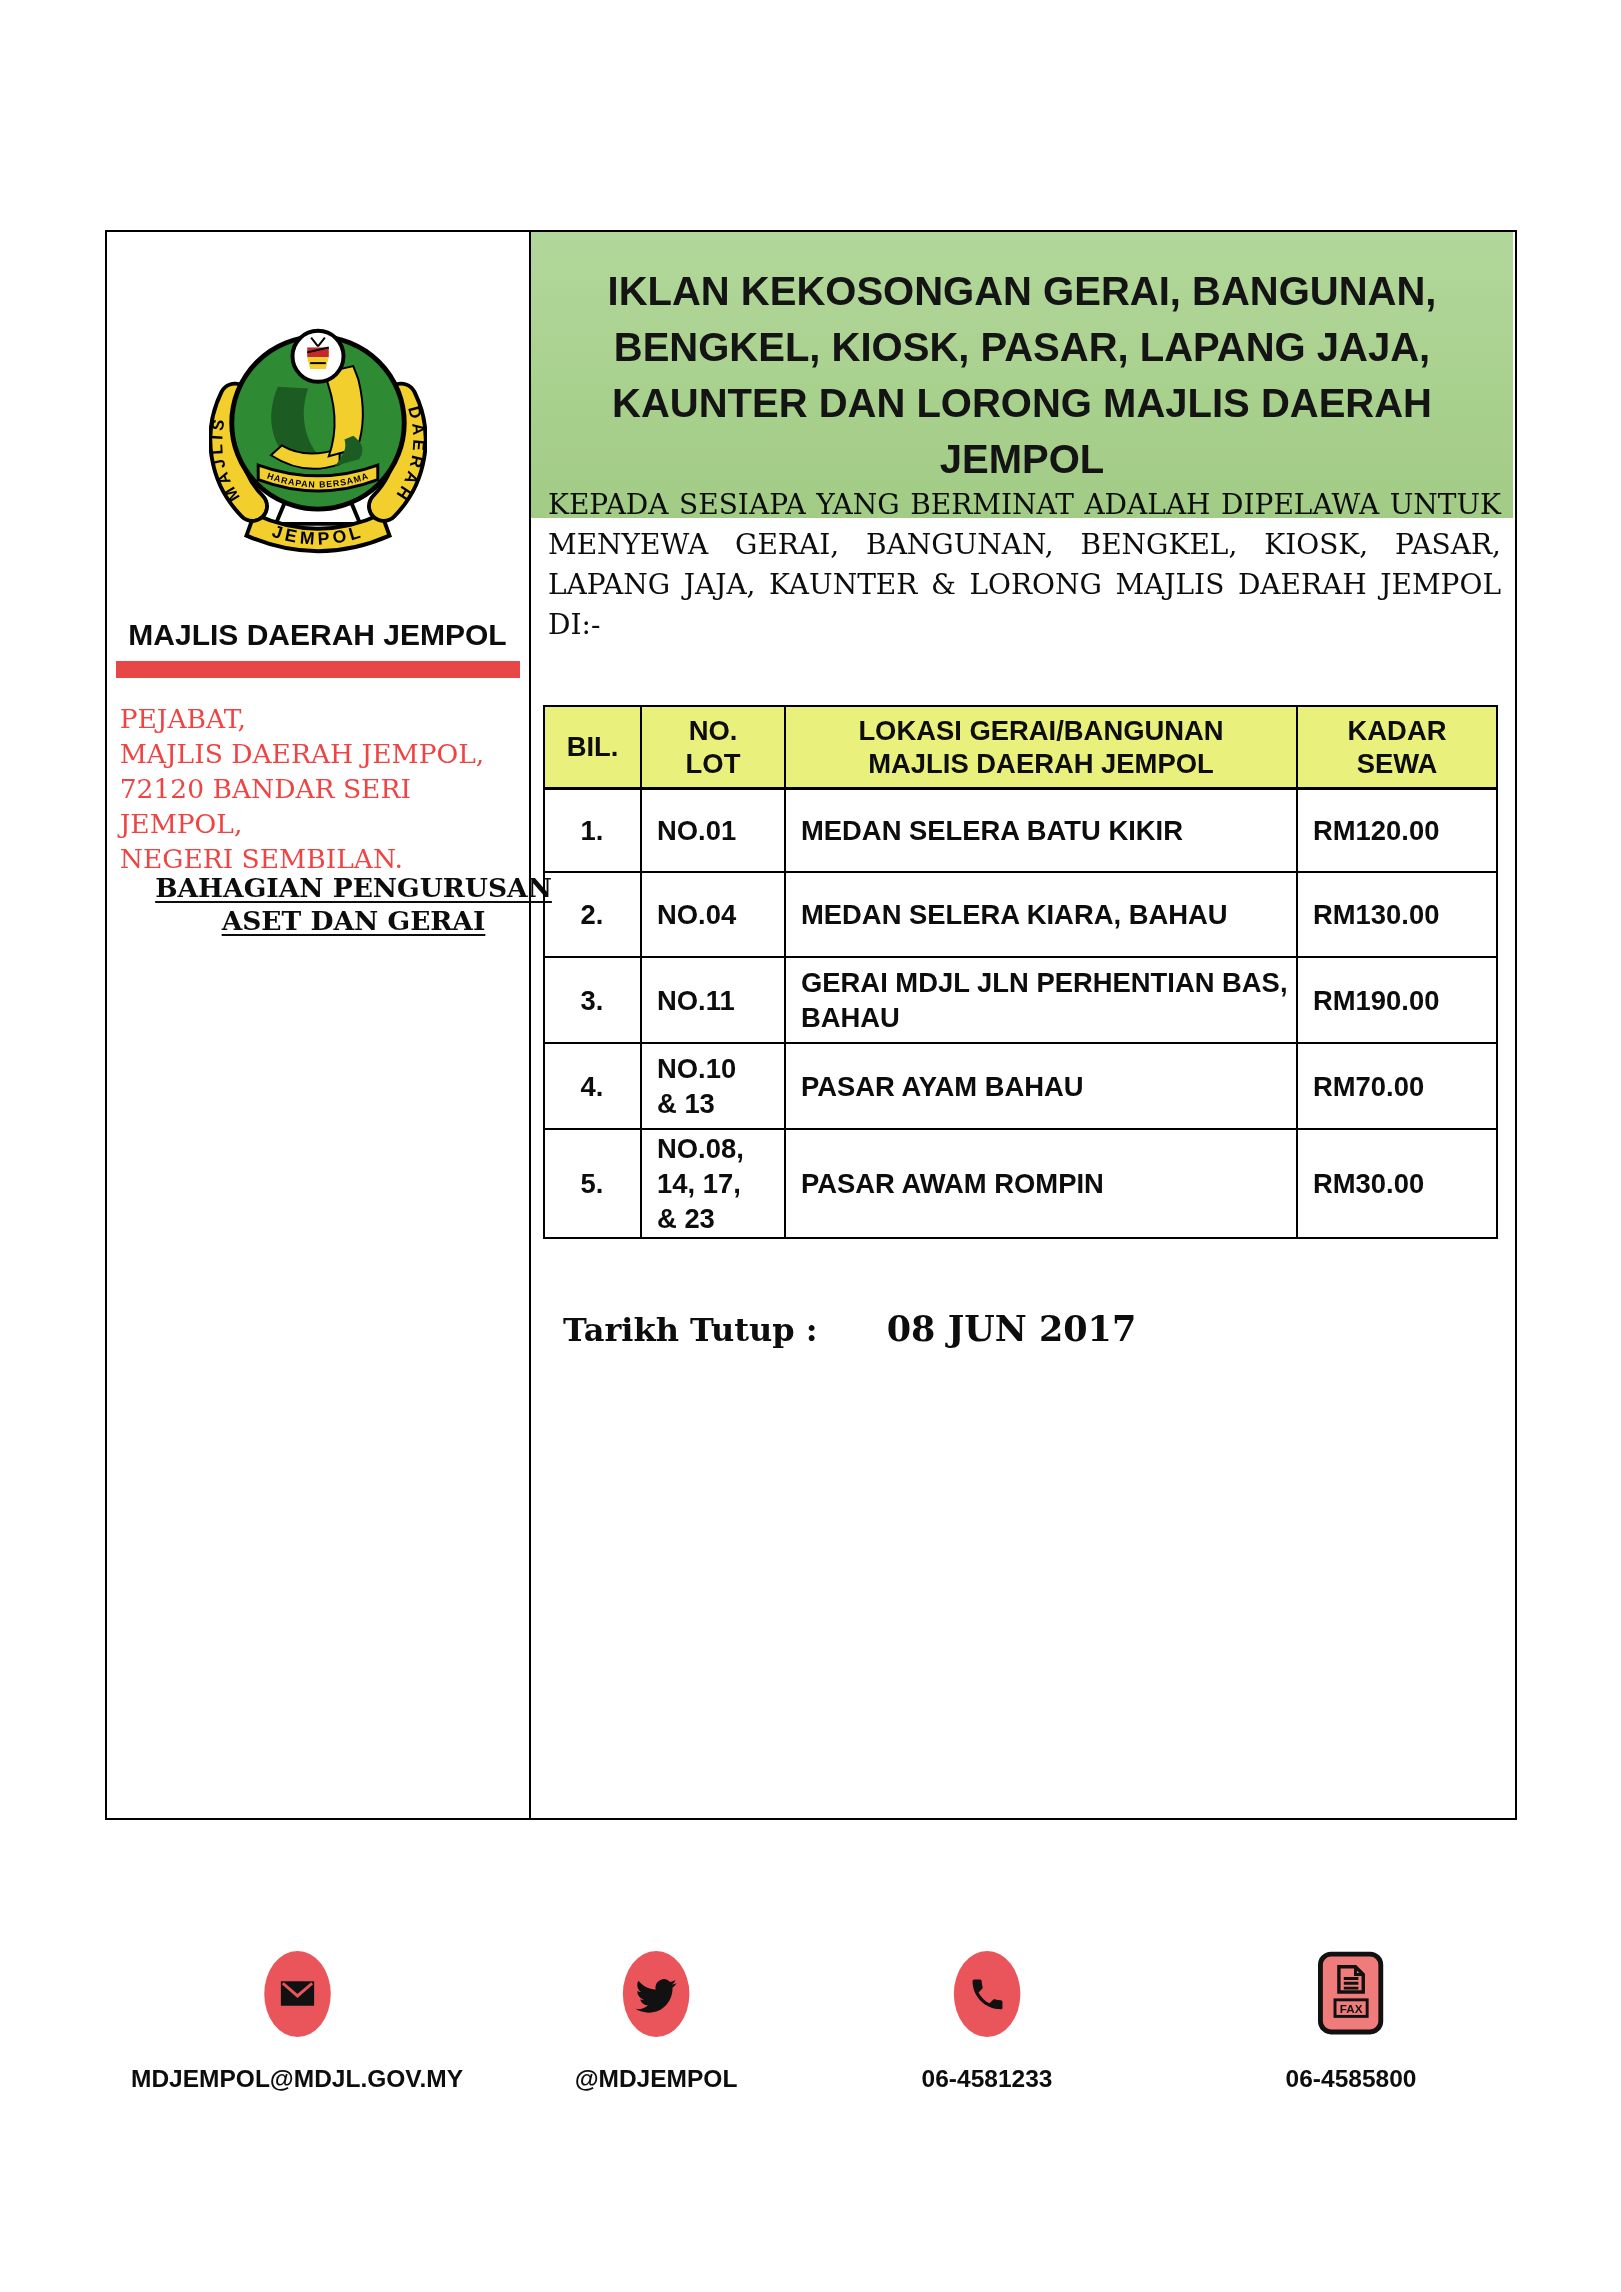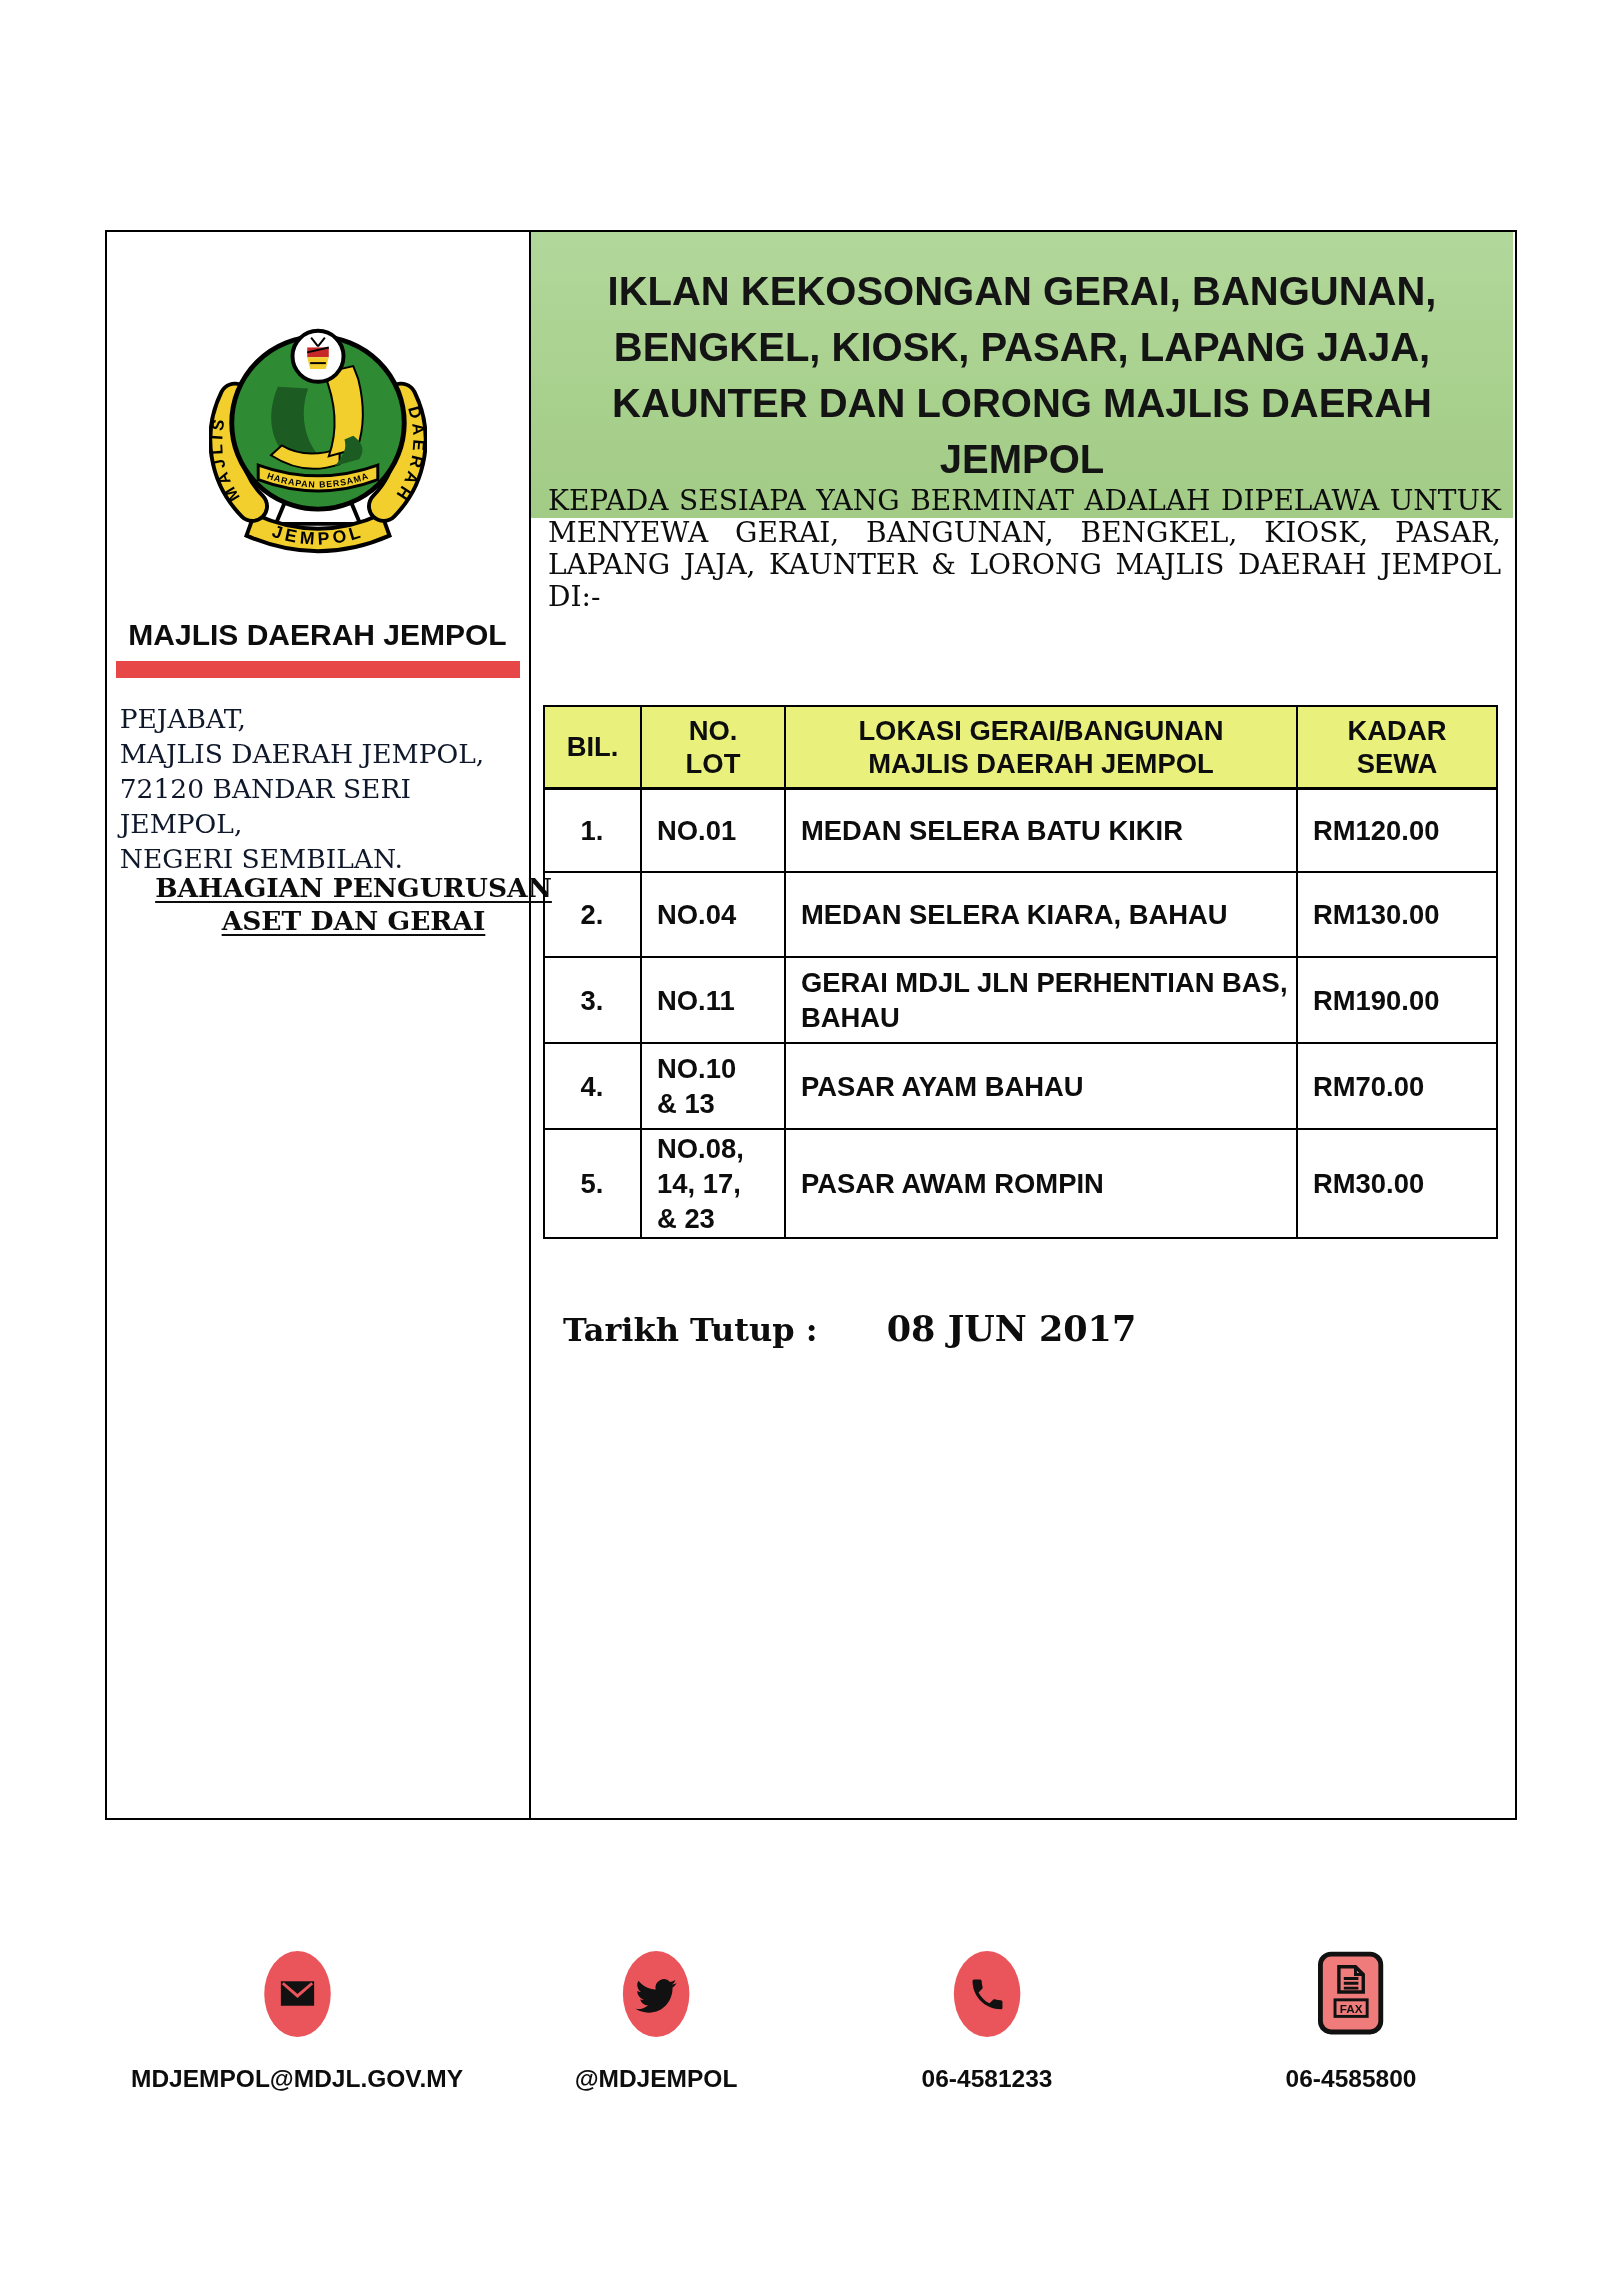--- a/index.html
+++ b/index.html
@@ -12,33 +12,33 @@
 
   
   .left-col{position:absolute;left:0;top:0;width:424px;height:100%;
             border-right:2.9px solid #000;box-sizing:border-box;}
   .logo-wrap{position:absolute;left:102px;top:88px;width:218px;height:245px;}
   .org-name{position:absolute;left:0;top:386px;width:421px;text-align:center;
             font-weight:bold;font-size:30px;letter-spacing:0px;color:#0d0d0d;}
   .red-bar{position:absolute;left:8.8px;top:429px;width:404px;height:16.7px;background:#e84747;}
   .address{position:absolute;left:12.7px;top:469px;width:402px;
            font-family:"DejaVu Serif",serif;font-size:26.5px;line-height:35px;
-           white-space:pre-line;color:#0f172a;}
+           white-space:pre-line;color:#ef4444;}
   .division{position:absolute;left:0;top:639px;width:421px;text-align:center;
             font-family:"DejaVu Serif",serif;font-size:26.5px;font-weight:600;line-height:33px;
             white-space:pre-line;text-decoration:underline;text-underline-offset:3.9px;color:#0d0d0d;padding-left:36px;}
 
   
   .green-header{position:absolute;left:424px;top:0;width:982px;height:286px;
                 background:linear-gradient(180deg,#b2d79b 0%,#a9d18e 55%,#a2cb86 100%);
                 display:flex;align-items:center;justify-content:center;}
   .green-header .title{font-weight:bold;font-size:40px;line-height:56px;text-align:center;
                 white-space:pre-line;color:#141414;}
   .intro{position:absolute;left:441px;top:253px;width:953px;margin:0;
-         font-family:"DejaVu Serif",serif;font-size:28px;line-height:32px;
+         font-family:"DejaVu Serif",serif;font-size:28px;line-height:40px;
          text-align:justify;color:#0d0d0d;}
 
   .vacancy-table{position:absolute;left:436px;top:473px;width:953px;
                  border-collapse:collapse;table-layout:fixed;
                  font-family:Liberation Sans, sans-serif;font-weight:bold;font-size:27.4px;color:#0d0d0d;}
   .vacancy-table th,.vacancy-table td{border:2px solid #000;vertical-align:middle;
                  box-sizing:border-box;overflow:hidden;}
   .vacancy-table{border:2.9px solid #000;}
   .vacancy-table thead th{background:#e9f17c;height:82px;text-align:center;
                  line-height:33px;white-space:pre-line;border-bottom:3.9px solid #000;}

